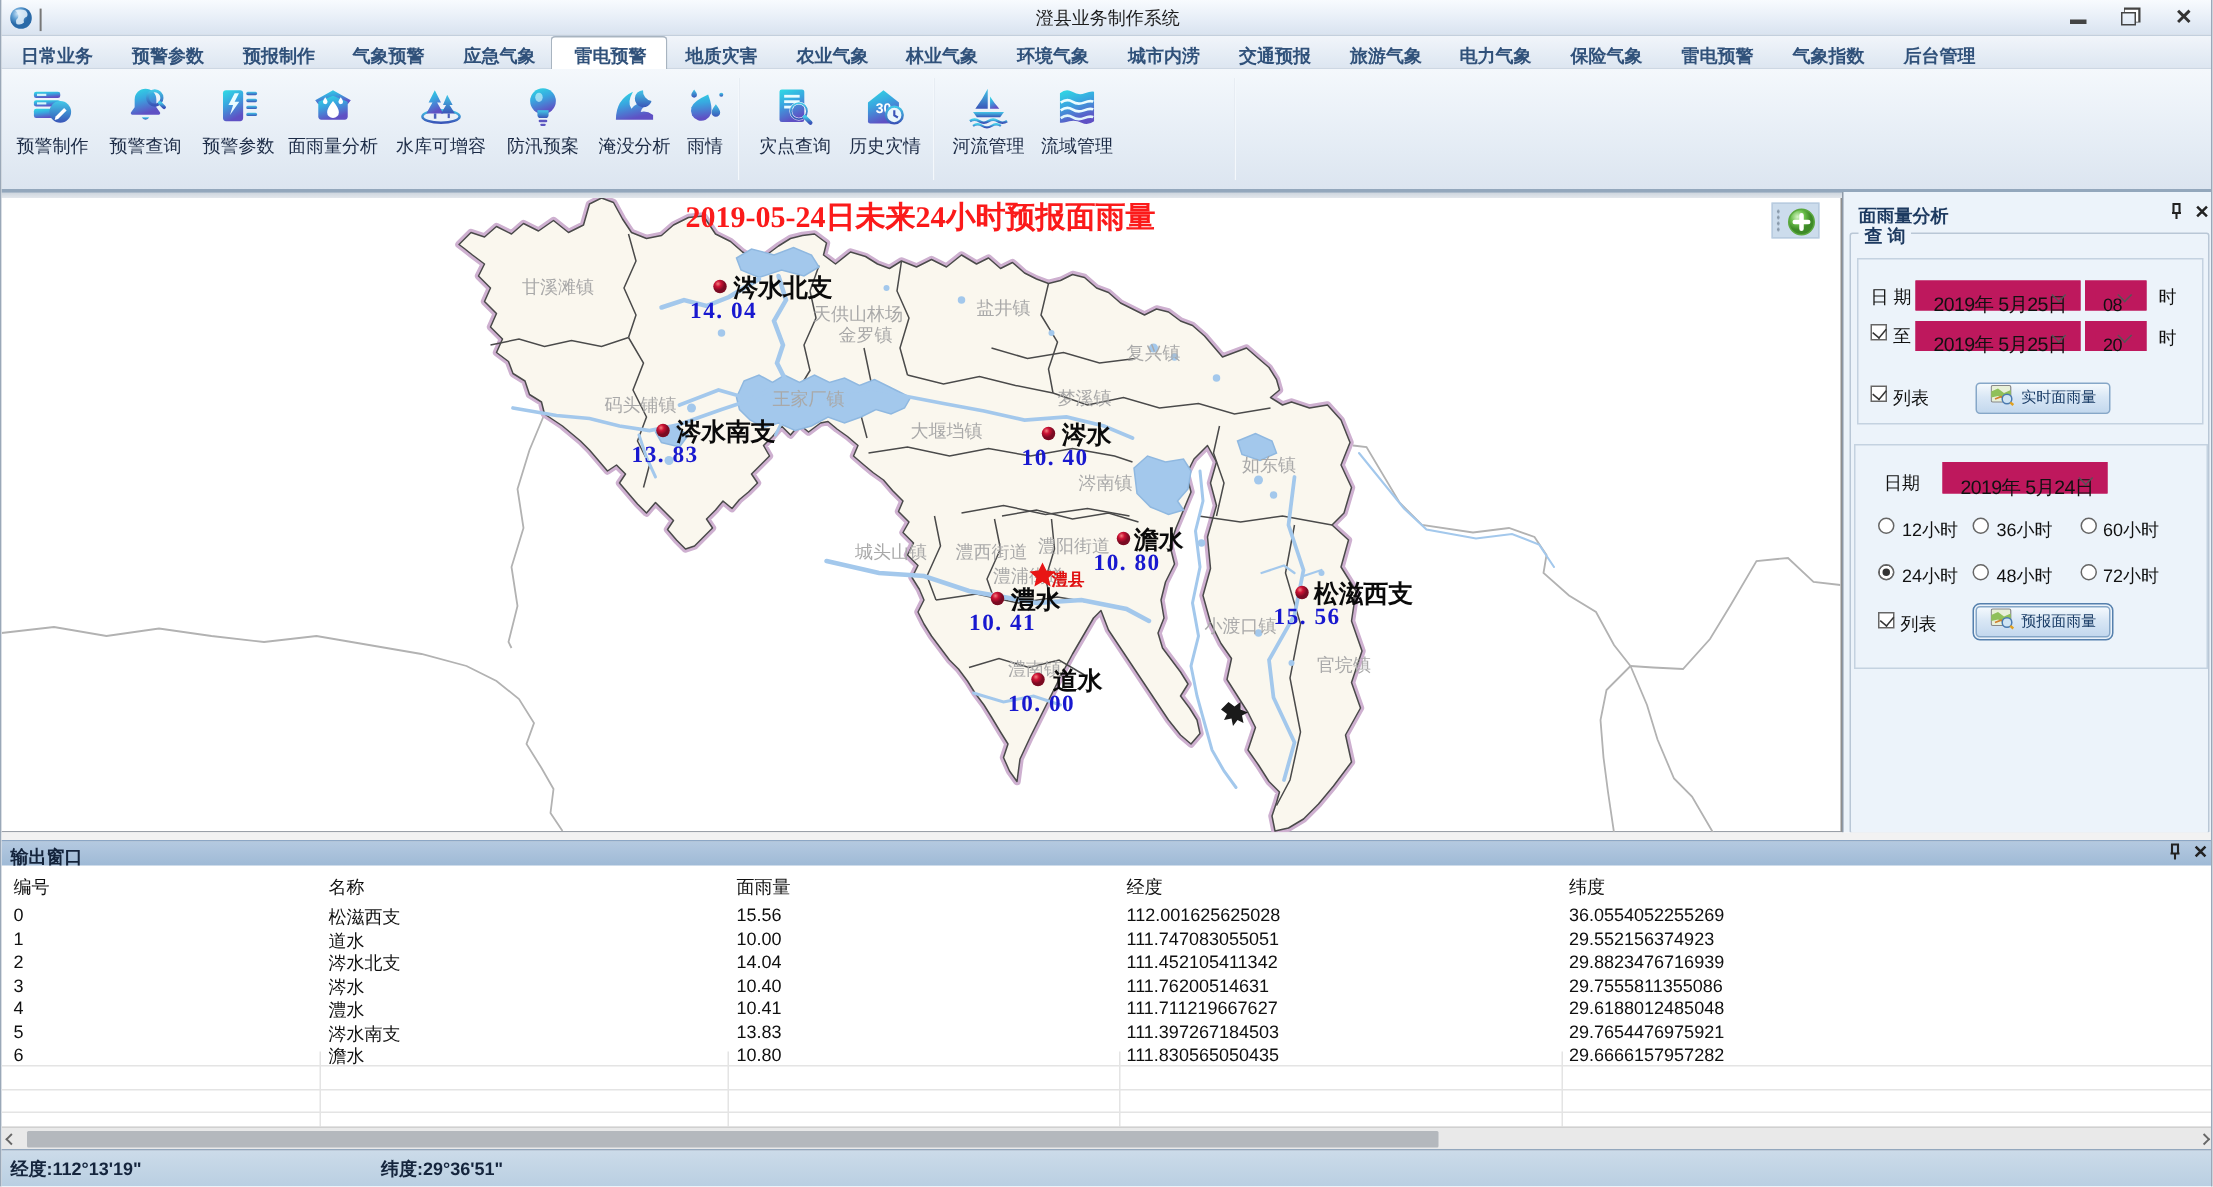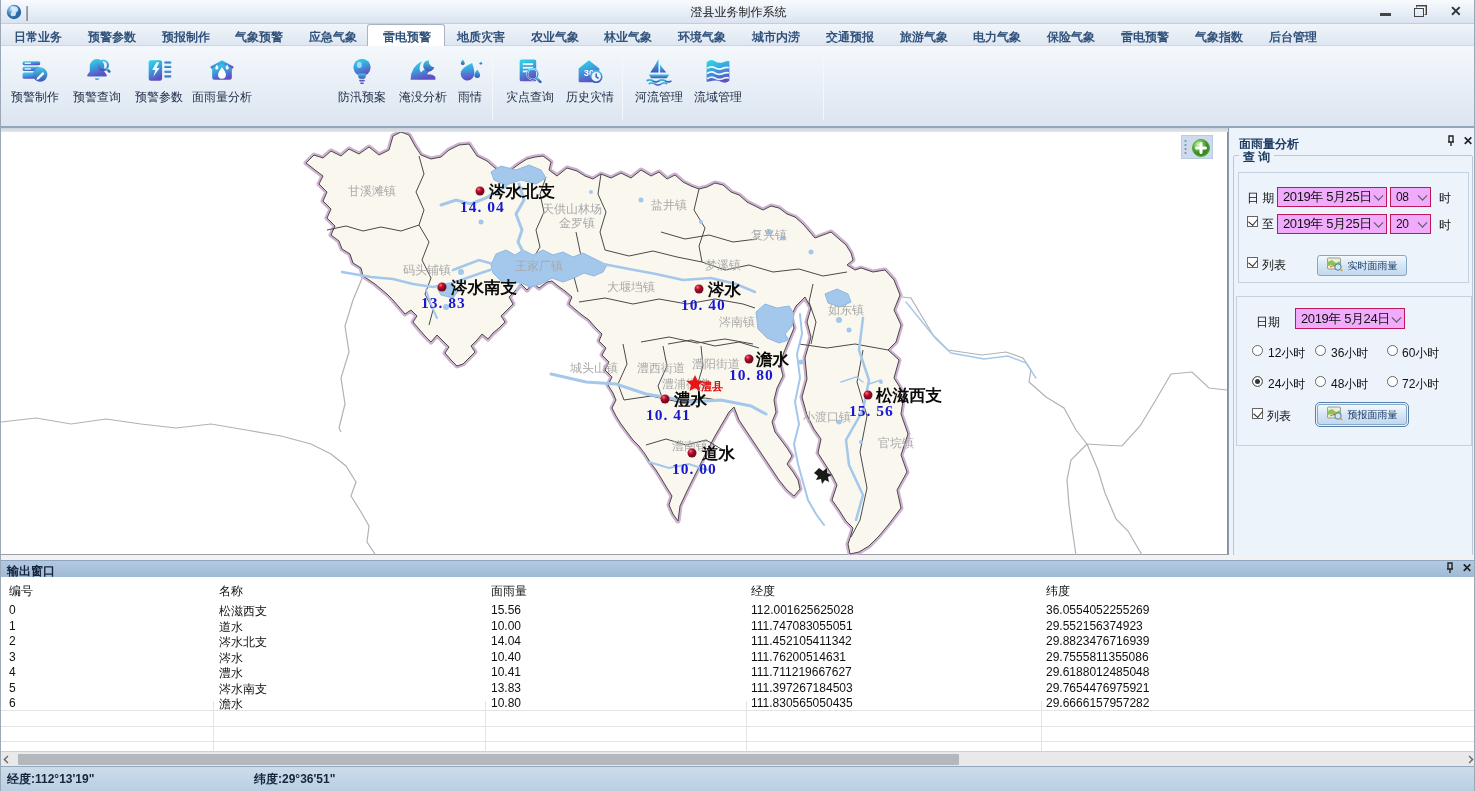--- a/index.html
+++ b/index.html
@@ -15,21 +15,21 @@
 .tbord{left:0;top:126px;width:1475px;height:6px;background:linear-gradient(#93a7bc 0,#93a7bc 38%,#cdd5de 40%,#e3e7ec 100%)}
 .tbtn{position:absolute;text-align:center}
 .tlab{position:absolute;top:41px;width:100%;font-size:12px;color:#1b2a45;white-space:nowrap}
 .sep{position:absolute;top:6px;width:1px;height:68px;background:#c3cedb;border-right:1px solid #f4f8fc}
 .map{left:0;top:132px;width:1227px;height:423px;background:#fff;border-right:1px solid #8e8e8e;border-bottom:1px solid #9aa0a8}
 .maptitle{left:456px;top:-1px;width:330px;font-family:"Liberation Serif",serif;font-weight:bold;font-size:20px;color:#fb1a1a;white-space:nowrap}
 .zoombox{left:1183px;top:3px;width:32px;height:24px;background:#ccdcec;border:1px solid #b8cbdf}
 .rp{left:1227px;top:128px;width:248px;height:429px;background:#ecf3fa;border-left:1px solid #8e9aa8}
 .rphead{left:10px;top:8px;font-size:12px;font-weight:bold;color:#1d3a60}
 .pinx{position:absolute;top:6px;color:#222;font-size:12px}
-.combo{position:absolute;background:#f0abfc;border:1px solid #be185d;font-size:12px;letter-spacing:-0.4px;color:#111;white-space:nowrap}
+.combo{position:absolute;background:#be185d;border:7px solid #be185d;font-size:12px;letter-spacing:-0.4px;color:#111;white-space:nowrap}
 .chev{position:absolute;right:4px;top:40%;width:7px;height:7px;border-left:1.6px solid #555;border-bottom:1.6px solid #555;transform:translateY(-40%) rotate(-45deg)}
 .cb{position:absolute;width:11px;height:11px;background:#fff;border:1px solid #666}
 .cb:after{content:"";position:absolute;left:2px;top:0px;width:5px;height:7px;border-right:1.8px solid #333;border-bottom:1.8px solid #333;transform:rotate(40deg)}
 .rad{position:absolute;width:11px;height:11px;background:#fff;border:1px solid #666;border-radius:50%}
 .lbl{position:absolute;font-size:12px;color:#111;white-space:nowrap}
 .btn{position:absolute;background:linear-gradient(#f4f9fd,#d9e7f5 45%,#c3d8ee);border:1px solid #86a7c8;border-radius:3px;font-size:10px;color:#173a64;white-space:nowrap}
 .gb1{position:absolute;border:1px solid #c4d2e0}
 .out{left:0;top:555px;width:1475px;height:211px;background:#fff}
 .outhead{left:0;top:5px;width:1475px;height:17px;background:linear-gradient(#b4c9e0,#9fbad6);border-top:1px solid #8ca6c4}
 .trow{position:absolute;font-size:12px;color:#101010;white-space:nowrap}
@@ -126,20 +126,30 @@
     </div>
 <div class="tbtn" style="left:184px;top:2px;width:74px;height:74px">
       <svg width="31" height="31" viewBox="0 0 30 30" style="position:absolute;top:8px;left:50%;transform:translateX(-50%)">
         <path d="M3.5 10.5 L15 4 L26.5 10.5 L24.5 13 L15 8.8 L5.5 13z" fill="url(#gi)"></path>
         <path d="M5.5 11.5 v9.5 a2 2 0 0 0 2 2 h15 a2 2 0 0 0 2-2 v-9.5 L15 7.5z" fill="url(#gi)"></path>
         <path d="M15 11 q3.8 4.6 3.8 7.2 a3.8 3.8 0 1 1-7.6 0 Q11.2 15.6 15 11z" fill="#fff"></path>
         <path d="M10 8.5 q1.5 2 1.5 3 a1.5 1.5 0 1 1-3 0 q0-1 1.5-3z" fill="#fff"></path>
         <path d="M20 8.5 q1.5 2 1.5 3 a1.5 1.5 0 1 1-3 0 q0-1 1.5-3z" fill="#fff"></path>
       </svg>
       <div class="tlab">面雨量分析</div>
+    </div>
+<div class="tbtn" style="left:256px;top:2px;width:74px;height:74px">
+      <svg width="31" height="31" viewBox="0 0 30 30" style="position:absolute;top:8px;left:50%;transform:translateX(-50%)">
+        <ellipse cx="15" cy="21" rx="12" ry="4" fill="none" stroke="url(#gb)" stroke-width="1.6"></ellipse>
+        <path d="M11 4 L15 12 h-2.5 L16.5 19 h-11 L9.5 12 H7z" fill="url(#gi)"></path>
+        <path d="M19 7 L22.5 13.5 h-2 L24 19 h-9 L18.3 13.5 h-2z" fill="url(#gb)"></path>
+        <rect x="10.4" y="19" width="1.6" height="3.4" fill="#4a60bb"></rect>
+        <rect x="19.3" y="19" width="1.4" height="3" fill="#4a60bb"></rect>
+      </svg>
+      <div class="tlab">水库可增容</div>
     </div>
 <div class="tbtn" style="left:330px;top:2px;width:62px;height:74px">
       <svg width="31" height="31" viewBox="0 0 30 30" style="position:absolute;top:8px;left:50%;transform:translateX(-50%)">
         <circle cx="15" cy="11" r="8.3" fill="url(#gi)"></circle>
         <path d="M11.4 17 h7.2 v3 a2 2 0 0 1-2 2 h-3.2 a2 2 0 0 1-2-2z" fill="url(#gb)"></path>
         <rect x="12.2" y="23" width="5.6" height="1.6" rx="0.8" fill="#5b55c0"></rect>
         <rect x="13.2" y="25.6" width="3.6" height="1.5" rx="0.75" fill="#5b55c0"></rect>
         <ellipse cx="12.4" cy="8.6" rx="2.4" ry="3" fill="#bdeef8" opacity="0.75"></ellipse>
       </svg>
       <div class="tlab">防汛预案</div>
@@ -313,20 +323,21 @@
 <text x="673" y="273" font-size="16.5" font-weight="bold" fill="#0a0a0a" font-family="Liberation Serif,serif">澧水</text>
 <text x="645" y="288" font-size="15.5" font-weight="bold" fill="#1818cf" font-family="Liberation Serif,serif" letter-spacing="1">10. 41</text>
 <circle cx="691" cy="321" r="4.5" fill="url(#dot)"></circle>
 <text x="701" y="327" font-size="16.5" font-weight="bold" fill="#0a0a0a" font-family="Liberation Serif,serif">道水</text>
 <text x="671" y="342" font-size="15.5" font-weight="bold" fill="#1818cf" font-family="Liberation Serif,serif" letter-spacing="1">10. 00</text>
 <circle cx="867" cy="263" r="4.5" fill="url(#dot)"></circle>
 <text x="875" y="269" font-size="16.5" font-weight="bold" fill="#0a0a0a" font-family="Liberation Serif,serif">松滋西支</text>
 <text x="848" y="284" font-size="15.5" font-weight="bold" fill="#1818cf" font-family="Liberation Serif,serif" letter-spacing="1">15. 56</text>
 <path d="M813,341 l4,3 -2,4 5,-1 1,5 3,-4 4,2 -1,-5 4,-2 -5,-2 0,-5 -4,3 -4,-3z" fill="#1a1a1a"></path>
 </svg>
+<div class="abs maptitle">2019-05-24日未来24小时预报面雨量</div>
 <div class="abs zoombox" style="left:1180px">
 <div style="position:absolute;left:2px;top:3px;width:3px;height:16px;background-image:radial-gradient(circle,#8899aa 1px,transparent 1.2px);background-size:3px 4px"></div>
 <svg style="position:absolute;left:6px;top:0px" width="26" height="24" viewBox="0 0 26 24">
 <radialGradient id="grn" cx="35%" cy="30%">
           <stop offset="0%" stop-color="#d8f5c8"></stop>
           <stop offset="55%" stop-color="#6abf4b"></stop>
           <stop offset="100%" stop-color="#3e8a28"></stop>
         </radialGradient>
 <circle cx="13" cy="12" r="8.5" fill="url(#grn)" stroke="#5aa83e" stroke-width="1"></circle>
 <path d="M13 7.5 v9 M8.5 12 h9" stroke="#fff" stroke-width="3" stroke-linecap="round"></path>

